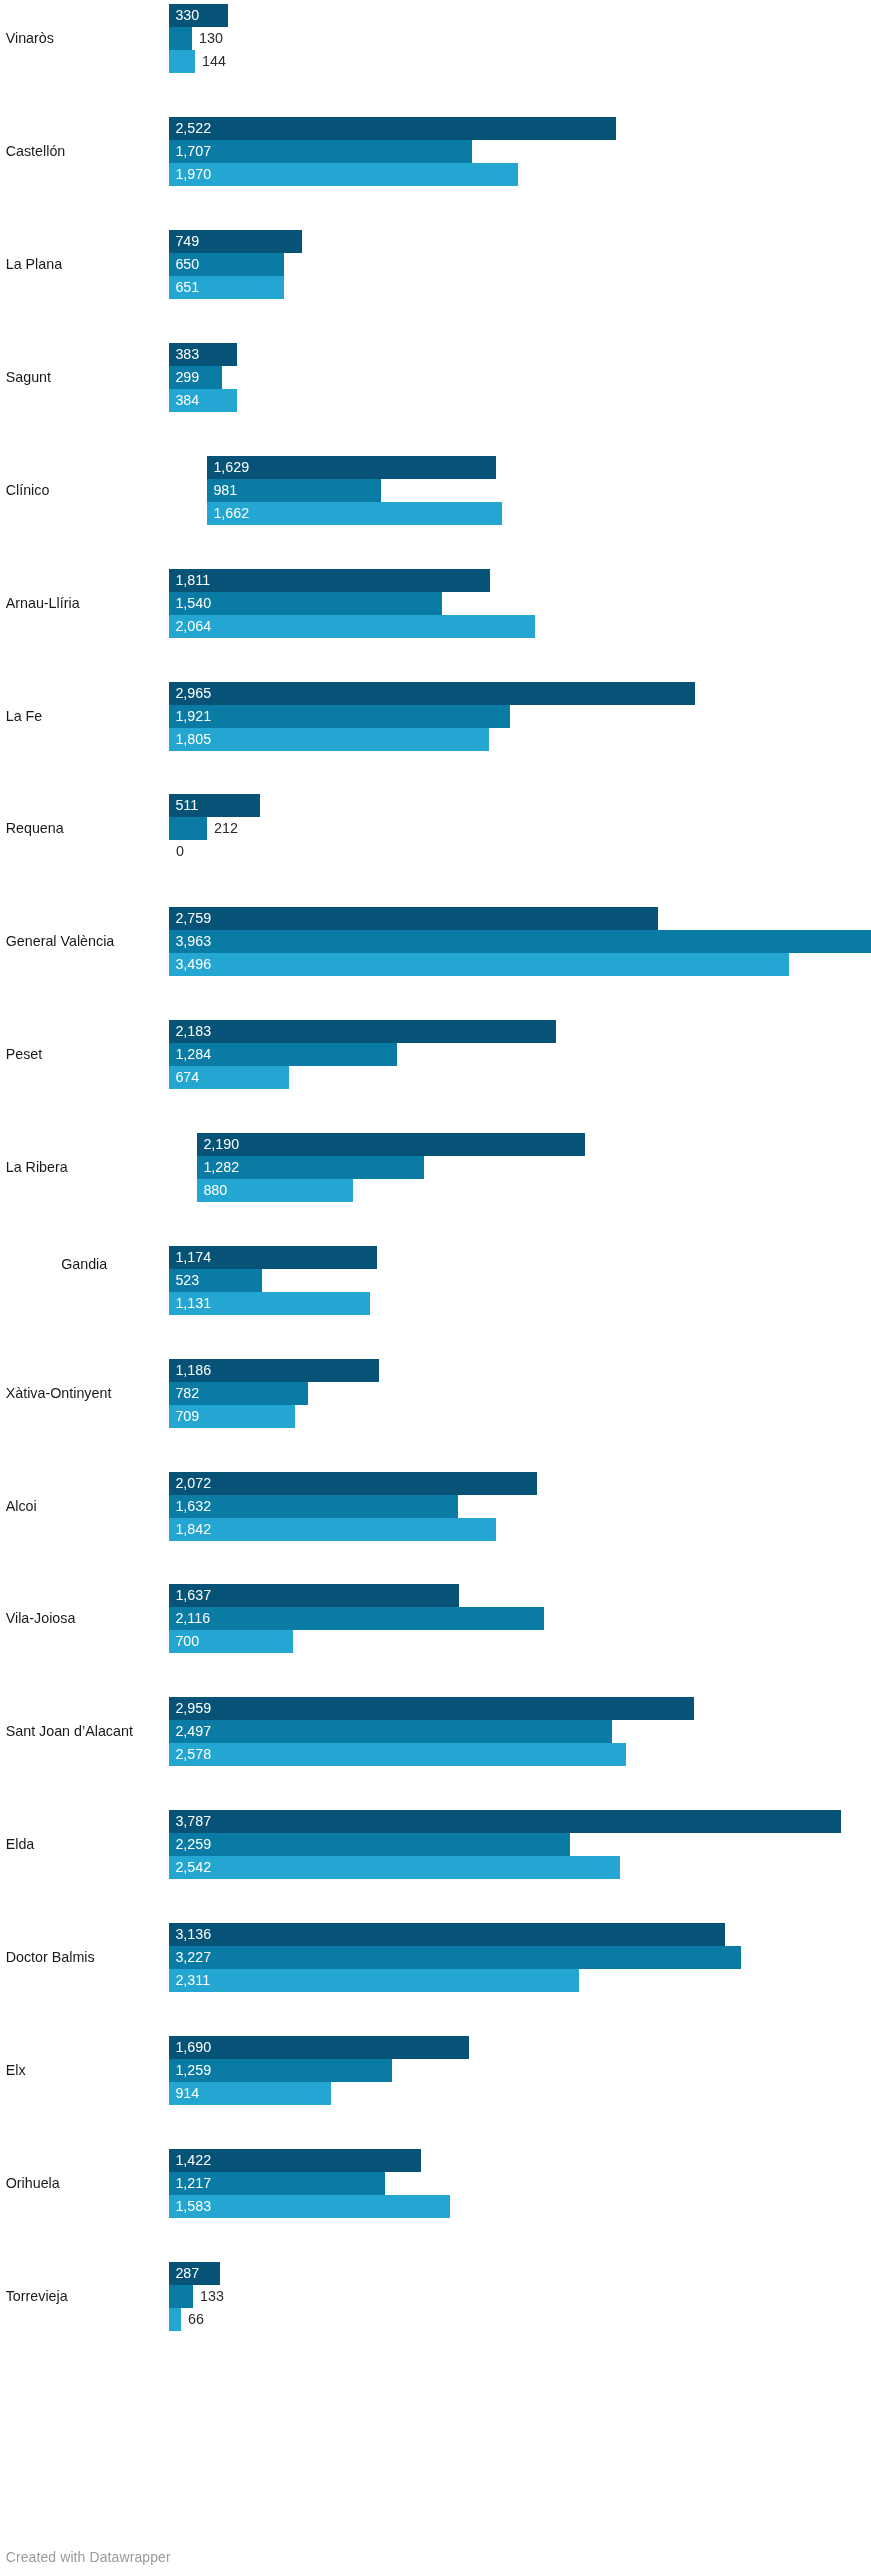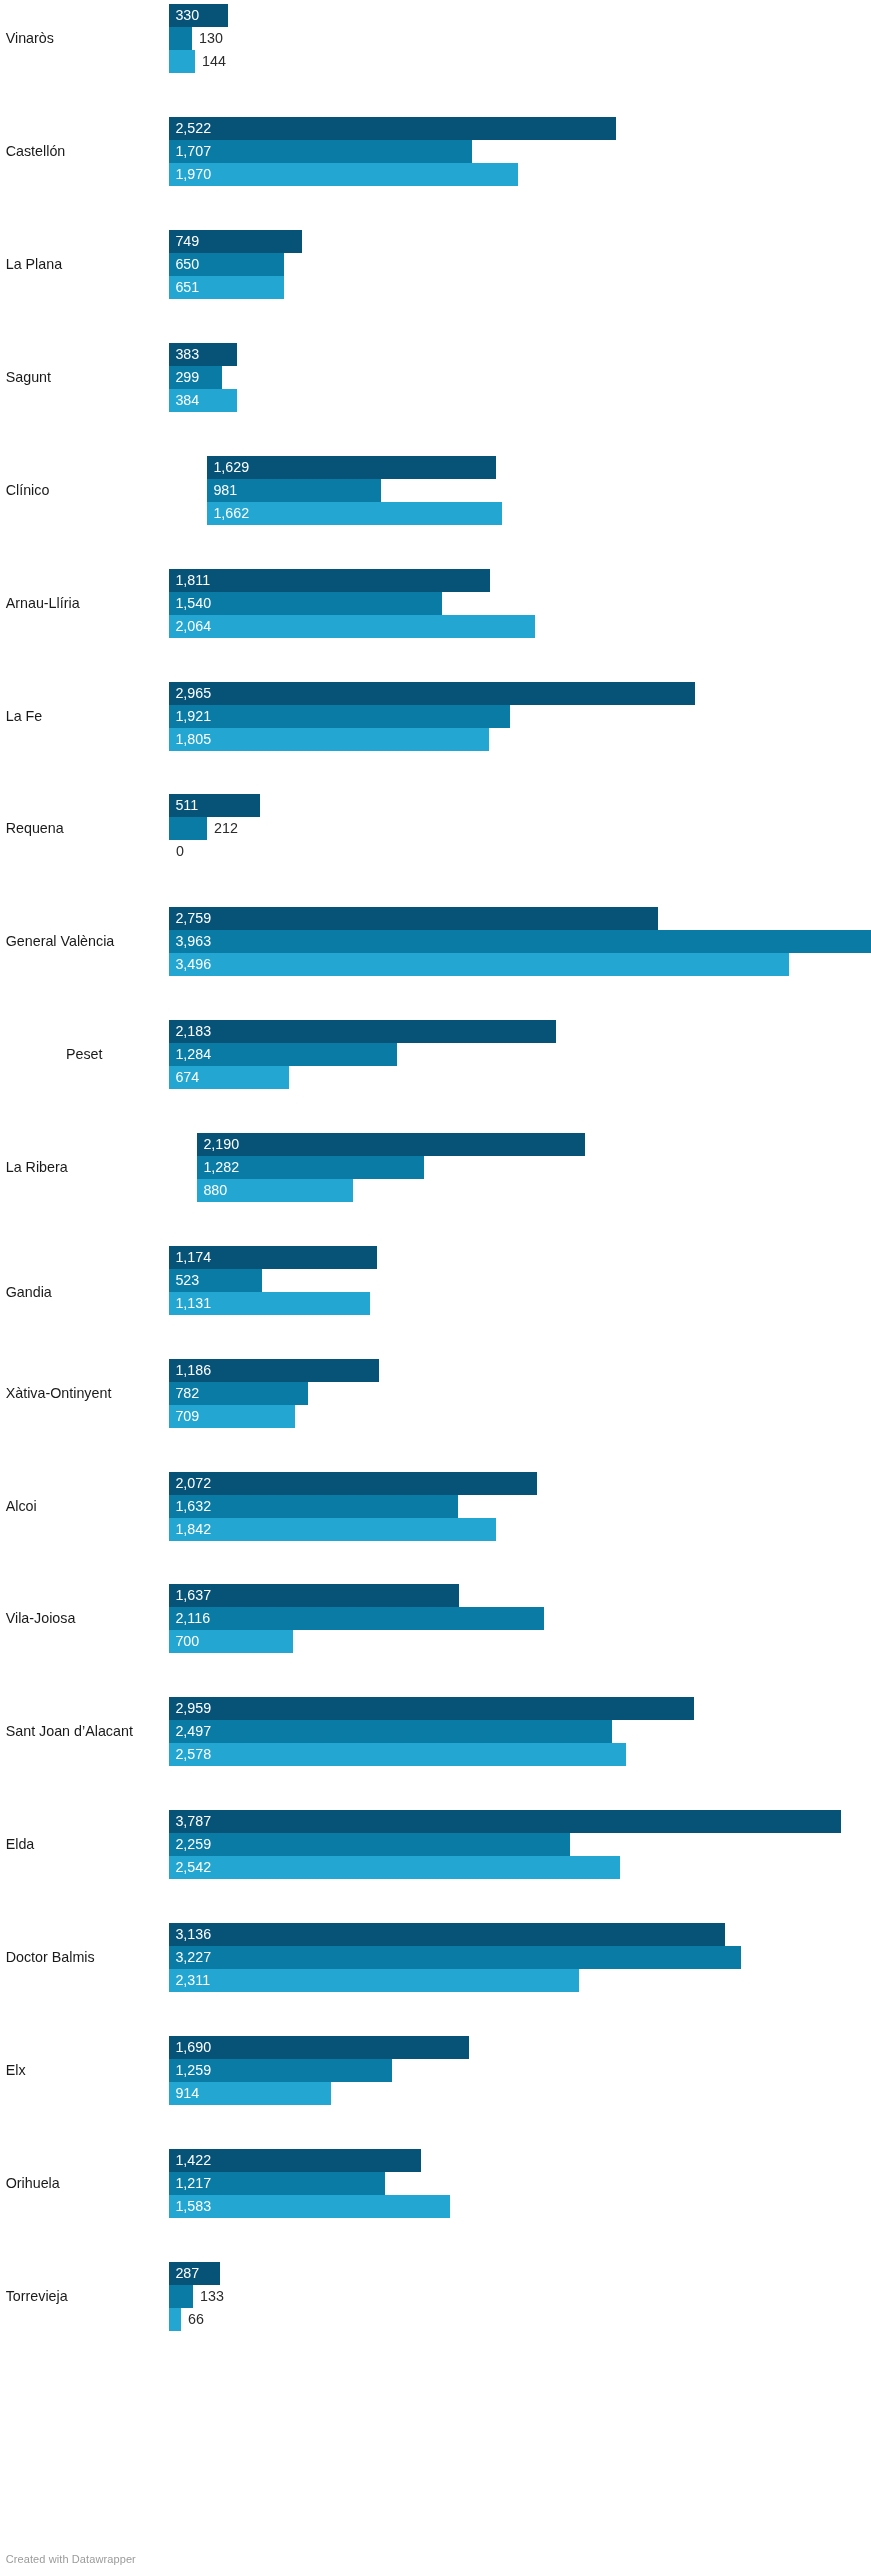--- a/index.html
+++ b/index.html
@@ -91,21 +91,21 @@
   }
 
   .bar-value.outside {
     color: #2b2b2b;
   }
 
   .footer-note {
     position: absolute;
     left: 5.7px;
     bottom: 11.4px;
-    font-size: 11px;
+    font-size: 14px;
     color: #9b9b9b;
     letter-spacing: 0.1px;
   }
 </style>
 </head>
 <body>
 
 <div id="chart-root">
   <div class="plot-area" id="plot-area">
       <div class="cat-group" style="top: 4.3px; height: 69px;">
@@ -254,21 +254,21 @@
             <div class="bar s1" style="width: 703px;"></div>
             <span class="bar-value inside">3,963</span>
           </div>
           <div class="bar-row">
             <div class="bar s2" style="width: 620px;"></div>
             <span class="bar-value inside">3,496</span>
           </div>
         </div>
       </div>
       <div class="cat-group" style="top: 1020px; height: 69px;">
-        <div class="cat-label" style="top: 26px; text-align: center;">Peset</div>
+        <div class="cat-label" style="top: 26px;">Peset</div>
         <div class="bars" style="height: 69px;">
           <div class="bar-row">
             <div class="bar s0" style="width: 387px;"></div>
             <span class="bar-value inside">2,183</span>
           </div>
           <div class="bar-row">
             <div class="bar s1" style="width: 228px;"></div>
             <span class="bar-value inside">1,284</span>
           </div>
           <div class="bar-row">
@@ -288,21 +288,21 @@
             <div class="bar s1" style="width: 227px;"></div>
             <span class="bar-value inside">1,282</span>
           </div>
           <div class="bar-row">
             <div class="bar s2" style="width: 156px;"></div>
             <span class="bar-value inside">880</span>
           </div>
         </div>
       </div>
       <div class="cat-group" style="top: 1246px; height: 69px;">
-        <div class="cat-label" style="top: 38px;">Gandia</div>
+        <div class="cat-label" style="top: 10px; text-align: center;">Gandia</div>
         <div class="bars" style="height: 69px;">
           <div class="bar-row">
             <div class="bar s0" style="width: 208px;"></div>
             <span class="bar-value inside">1,174</span>
           </div>
           <div class="bar-row">
             <div class="bar s1" style="width: 93px;"></div>
             <span class="bar-value inside">523</span>
           </div>
           <div class="bar-row">

